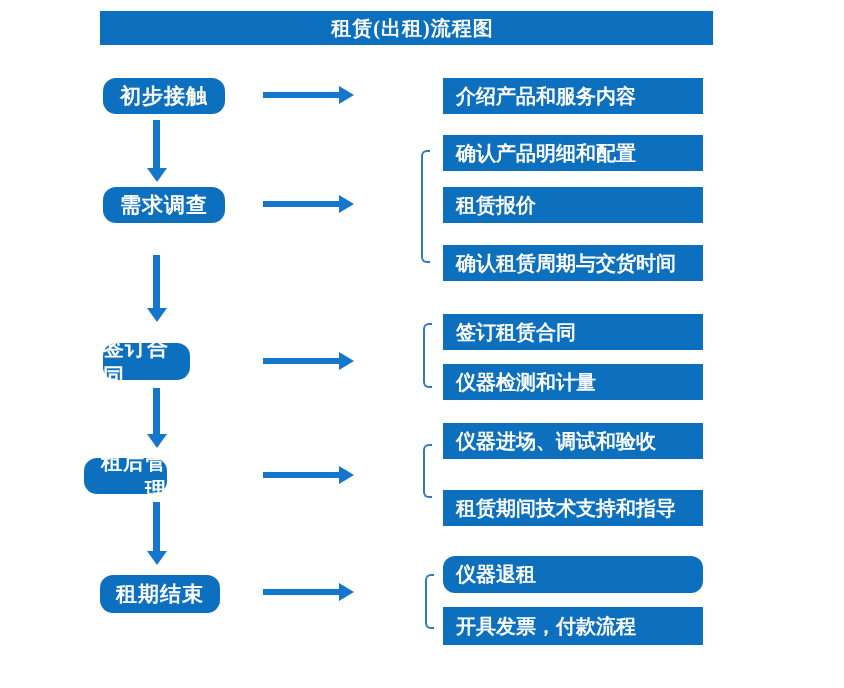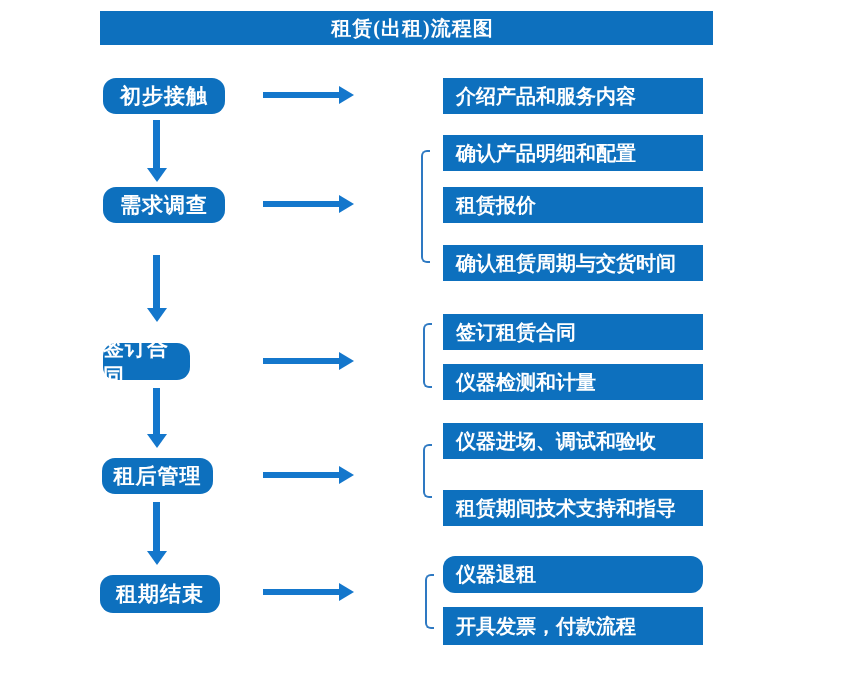--- a/index.html
+++ b/index.html
@@ -29,21 +29,21 @@
     background: #0d70be;
     color: #ffffff;
     font-size: 21px; font-weight: bold; letter-spacing: 1px;
     display: flex; align-items: center; justify-content: center;
     box-sizing: border-box;
     border-radius: 13px;
   }
   #stage1 { left: 103px; top: 78px;  width: 122px; height: 36px; }
   #stage2 { left: 103px; top: 187px; width: 122px; height: 36px; }
   #stage3 { left: 103px; top: 343px; width: 87px; height: 37px; }
-  #stage4 { left: 102px; top: 458px; width: 111px; height: 36px; }
+  #stage4 { left: 84px; top: 458px; width: 83px; height: 36px; text-align: right; }
   #stage5 { left: 100px; top: 575px; width: 120px; height: 38px; }
 
   
   .detail {
     position: absolute;
     left: 443px; width: 260px; height: 36px;
     background: #0d70be;
     color: #ffffff;
     font-size: 20px; font-weight: bold;
     display: flex; align-items: center;

